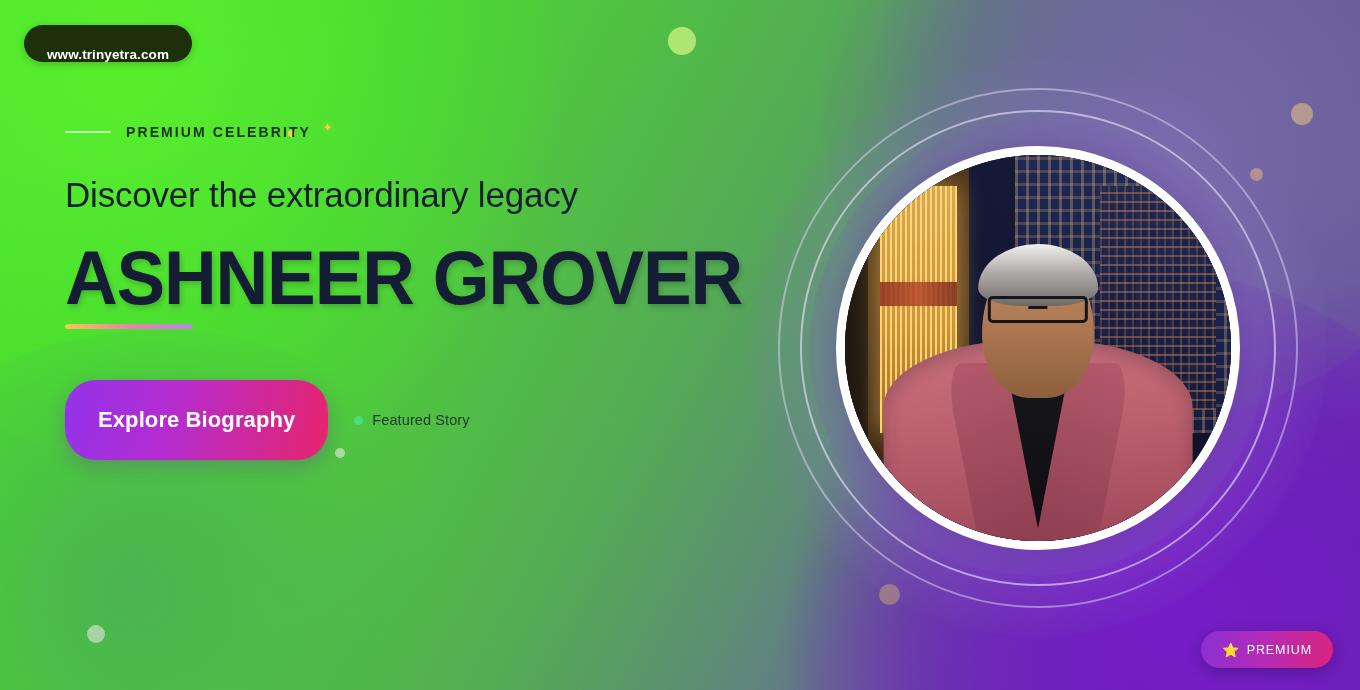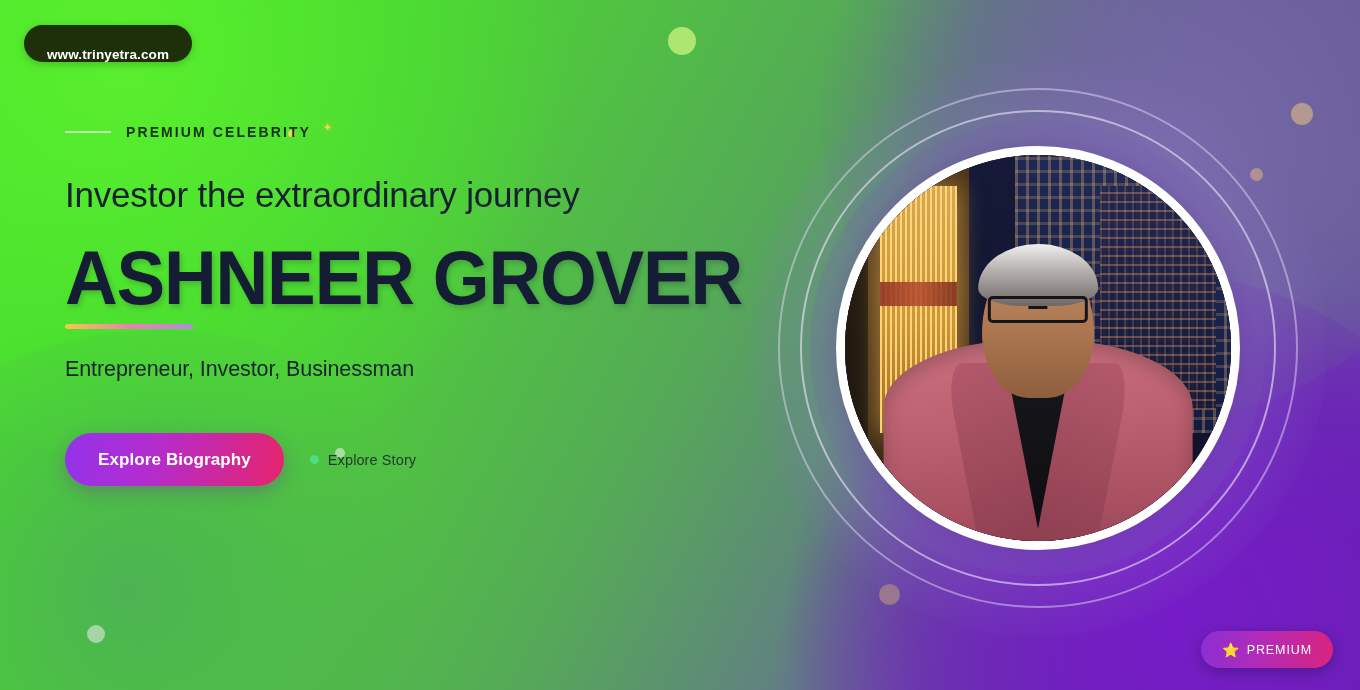--- a/index.html
+++ b/index.html
@@ -136,28 +136,28 @@
     color:#16242e;
     letter-spacing:-0.1px;
   }
 
   
   #cta-row {
     margin-top:51px;
     display:flex; align-items:center;
   }
   #explore-button {
-    height:53px;
+    height:80px;
     display:inline-flex; align-items:center; justify-content:center;
     padding:0 33px;
     border:none;
     border-radius:31px;
     background:linear-gradient(100deg, #9333ea 0%, #b42ccf 40%, #e6246c 100%);
     color:#ffffff;
-    font-size:17px;
+    font-size:22px;
     font-weight:bold;
     letter-spacing:0.1px;
     cursor:pointer;
     box-shadow:0 6px 18px rgba(120,30,160,0.30);
     white-space:nowrap;
   }
   #featured-chip {
     display:flex; align-items:center; gap:9px;
     margin-left:26px;
   }
@@ -359,33 +359,32 @@
 
   <div id="content-col">
 
     <div id="eyebrow-row">
       <span id="eyebrow-line"></span>
       <span id="eyebrow-text">PREMIUM CELEBRITY</span>
       <span id="eyebrow-sparkle">✦</span>
     </div>
 
     <h1 id="headline">
-      <span class="hl-line">Investor the extraordinary journey</span>
+      <span class="hl-line">Discover the extraordinary legacy</span>
     </h1>
 
     <div id="celebrity-name">ASHNEER GROVER</div>
     <div id="name-underline"></div>
 
-    <div id="subtitle">Entrepreneur, Investor, Businessman</div>
 
     <div id="cta-row">
       <button id="explore-button">Explore Biography</button>
       <div id="featured-chip">
         <span id="featured-dot" style="background: rgb(74, 222, 128);"></span>
-        <span id="featured-label">Explore Story</span>
+        <span id="featured-label">Featured Story</span>
       </div>
     </div>
 
   </div>
 
   <div id="portrait-stage">
     <div class="ring" id="ring-glow"></div>
     <div class="ring" id="ring-outer"></div>
     <div class="ring" id="ring-mid"></div>
     <div class="ring" id="ring-inner-tint"></div>

